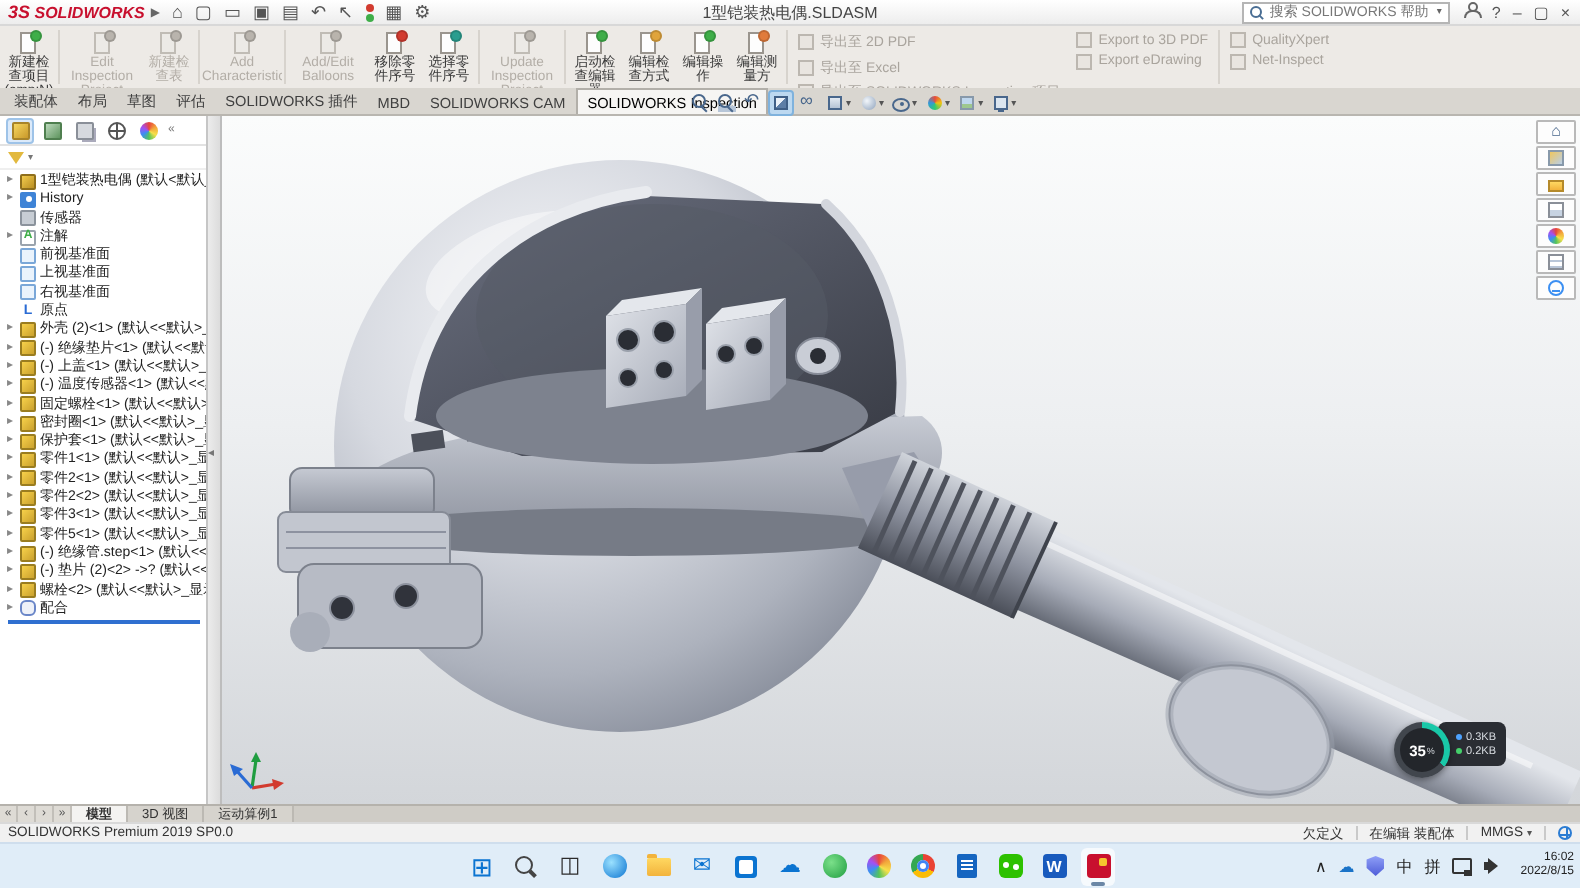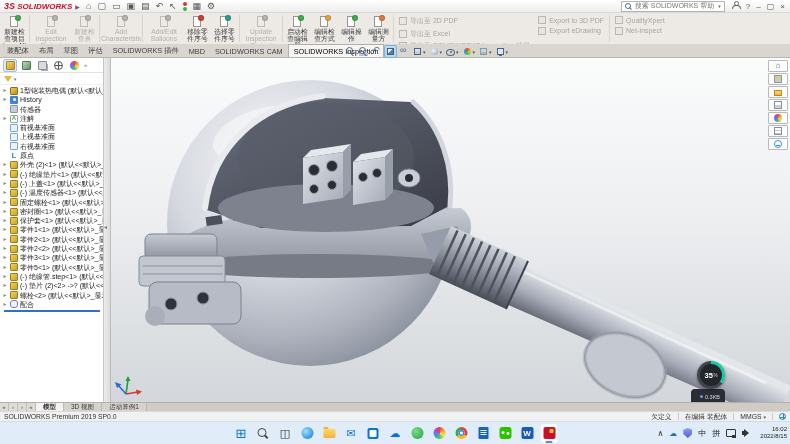--- a/index.html
+++ b/index.html
@@ -102,21 +102,21 @@
 
   .splitter{position:absolute;top:58px;left:104px;width:7px;bottom:42px;background:linear-gradient(90deg,#ececec,#dcdcdc);border-right:1px solid #bdbdbd;z-index:4;}
   .splitter::after{content:"◂";position:absolute;top:48%;left:0;font-size:6px;color:#777;}
 
   
   .viewport{position:absolute;top:58px;left:111px;right:0;bottom:42px;background:linear-gradient(180deg,#fbfcfc 0%,#edeff1 45%,#d3d6da 100%);overflow:hidden;}
   .modelsvg{position:absolute;left:0;top:0;}
   .triad{position:absolute;left:3px;bottom:2px;}
 
   
-  .gauge{position:absolute;left:586px;top:303px;display:flex;align-items:flex-start;z-index:8;flex-direction:column;}
+  .gauge{position:absolute;left:586px;top:303px;display:flex;align-items:flex-start;z-index:8;}
   .gauge-pill{background:#2a2d33;border-radius:4px;height:22px;width:34px;margin-left:-6px;display:flex;flex-direction:column;justify-content:center;gap:1px;padding-left:9px;}
   .gread{display:flex;align-items:center;gap:2px;font-size:5.5px;color:#d7dbe0;line-height:6px;}
   .gdot{width:3px;height:3px;border-radius:50%;flex:0 0 3px;}
   .gauge-circ{width:28px;height:28px;border-radius:50%;background:conic-gradient(#19c8a8 0 35%,#41464d 35% 100%);display:flex;align-items:center;justify-content:center;position:relative;z-index:2;box-shadow:0 1px 3px rgba(0,0,0,.4);}
   .gauge-inner{width:22px;height:22px;border-radius:50%;background:#23262b;color:#fff;display:flex;align-items:center;justify-content:center;font-size:7.5px;font-weight:bold;}
   .gauge-inner .unit{font-size:4.5px;font-weight:normal;margin-left:0.5px;color:#cfd3d8;}
 
   
   .taskpane{position:absolute;top:60px;right:2px;width:24px;display:flex;flex-direction:column;gap:1px;z-index:7;}
   .tpbtn{width:20px;height:12px;background:#fdfdfd;border:1px solid #b9b9b9;border-radius:1px;display:flex;align-items:center;justify-content:center;margin-left:auto;}
@@ -213,20 +213,21 @@
       <span class="qbtn">
         <span class="dotpair"></span>
       </span>
       <span class="qbtn">
         <span>▦</span>
       </span>
       <span class="qbtn">
         <span>⚙</span>
       </span>
     </div>
+  <div class="win-title">1型铠装热电偶.SLDASM</div>
   <div class="tb-right">
     <div class="searchbox">
       <span class="mag"></span>
       <span>搜索 SOLIDWORKS 帮助</span>
       <span class="caret">▾</span>
     </div>
     <div class="winbtns" id="winbtns">
         <span><span class="person"></span></span>
         <span>?</span>
         <span>–</span>

